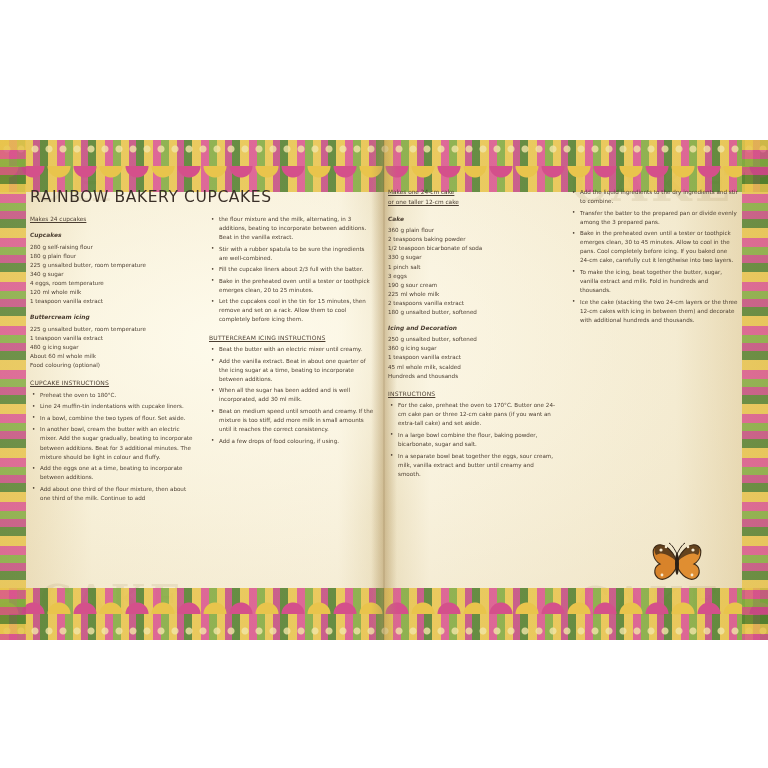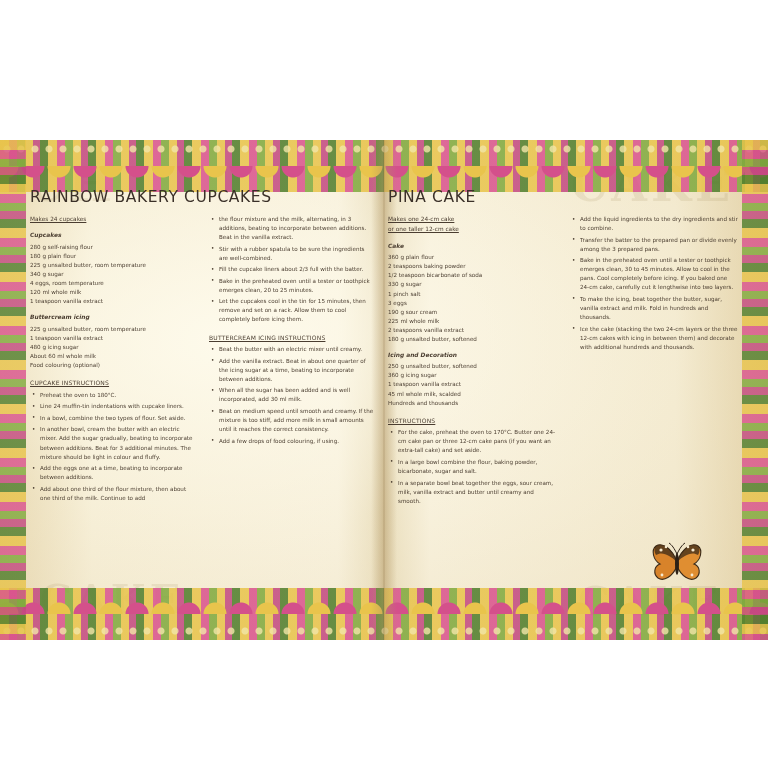--- a/index.html
+++ b/index.html
@@ -296,21 +296,20 @@
             <li>Add the vanilla extract. Beat in about one quarter of the icing sugar at a time, beating to incorporate between additions.</li>
             <li>When all the sugar has been added and is well incorporated, add 30 ml milk.</li>
             <li>Beat on medium speed until smooth and creamy. If the mixture is too stiff, add more milk in small amounts until it reaches the correct consistency.</li>
             <li>Add a few drops of food colouring, if using.</li>
           </ul>
         </div>
       </div>
     </div>
 
     <div class="page-side" id="right-page">
-      <h1 class="title">PINA CAKE</h1>
       <div class="cols">
         <div class="col recipe-text">
           <div class="yield" style="margin-bottom:1px">Makes one 24-cm cake</div>
           <div class="yield">or one taller 12-cm cake</div>
 
           <div class="sub-head">Cake</div>
           <ul class="ing">
             <li>360 g plain flour</li>
             <li>2 teaspoons baking powder</li>
             <li>1/2 teaspoon bicarbonate of soda</li>

